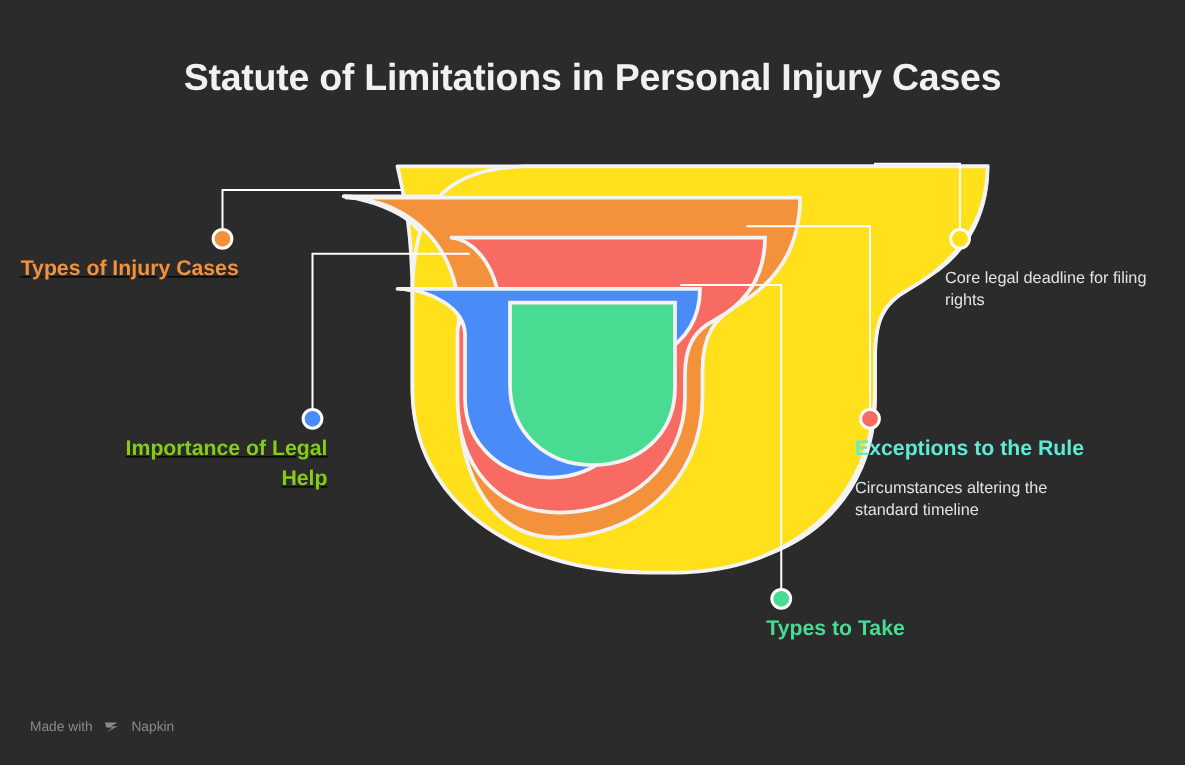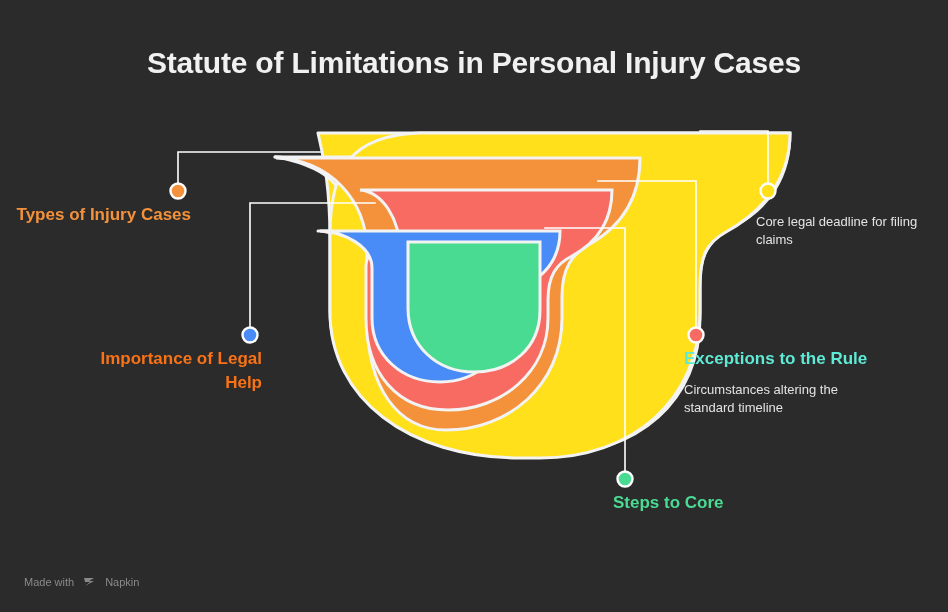--- a/index.html
+++ b/index.html
@@ -28,21 +28,21 @@
   
   .node{position:absolute;}
   .node .heading{
     font-size:17px;font-weight:bold;line-height:24px;
     margin:0;
   }
   .node .desc{
     font-size:13px;line-height:18px;color:#e3e3e3;
     margin:10px 0 0 0;
   }
-  .align-right{text-align:right;}
+  .align-right{text-align:right;text-decoration:underline;}
   .align-left{text-align:left;}
 
   
   #node-types      {left:0px;  top:203px; width:191px;}
   #node-importance {left:62px; top:347px; width:200px;}
   #node-statute    {left:756px;top:203px; width:190px;}
   #node-exceptions {left:684px;top:347px; width:185px;}
   #node-steps      {left:613px;top:491px; width:200px;}
 
   
@@ -209,34 +209,34 @@
       <circle cx="696" cy="335" r="7.5" fill="#f76b62" stroke="#ffffff" stroke-width="2.4"></circle>
       <circle cx="625" cy="479" r="7.5" fill="#4adb93" stroke="#ffffff" stroke-width="2.4"></circle>
     </g>
   </svg>
 
   <div class="node align-right" id="node-types">
     <p class="heading" style="color:#f4923b">Types of Injury Cases</p>
   </div>
 
   <div class="node align-right" id="node-importance">
-    <p class="heading" style="color:#f97316">Importance of Legal Help</p>
+    <p class="heading" style="color:#84cc16">Importance of Legal Help</p>
   </div>
 
   <div class="node align-left" id="node-statute">
-    <p class="desc">Core legal deadline for filing claims</p>
+    <p class="desc">Core legal deadline for filing rights</p>
   </div>
 
   <div class="node align-left" id="node-exceptions">
     <p class="heading" style="color:#5eead4">Exceptions to the Rule</p>
     <p class="desc">Circumstances altering the standard timeline</p>
   </div>
 
   <div class="node align-left" id="node-steps">
-    <p class="heading" style="color:#4adb93">Steps to Core</p>
+    <p class="heading" style="color:#4adb93">Types to Take</p>
   </div>
 
   <div class="watermark">
     <span>Made with</span>
     <span>
       <svg width="13" height="12" viewBox="0 0 13 12">
         <path d="M1 2 L11 2 L6 5 L11 5 L2 10 L7 6 L2 6 Z" fill="#8a8a8a"></path>
       </svg>
     </span>
     <span>Napkin</span>

